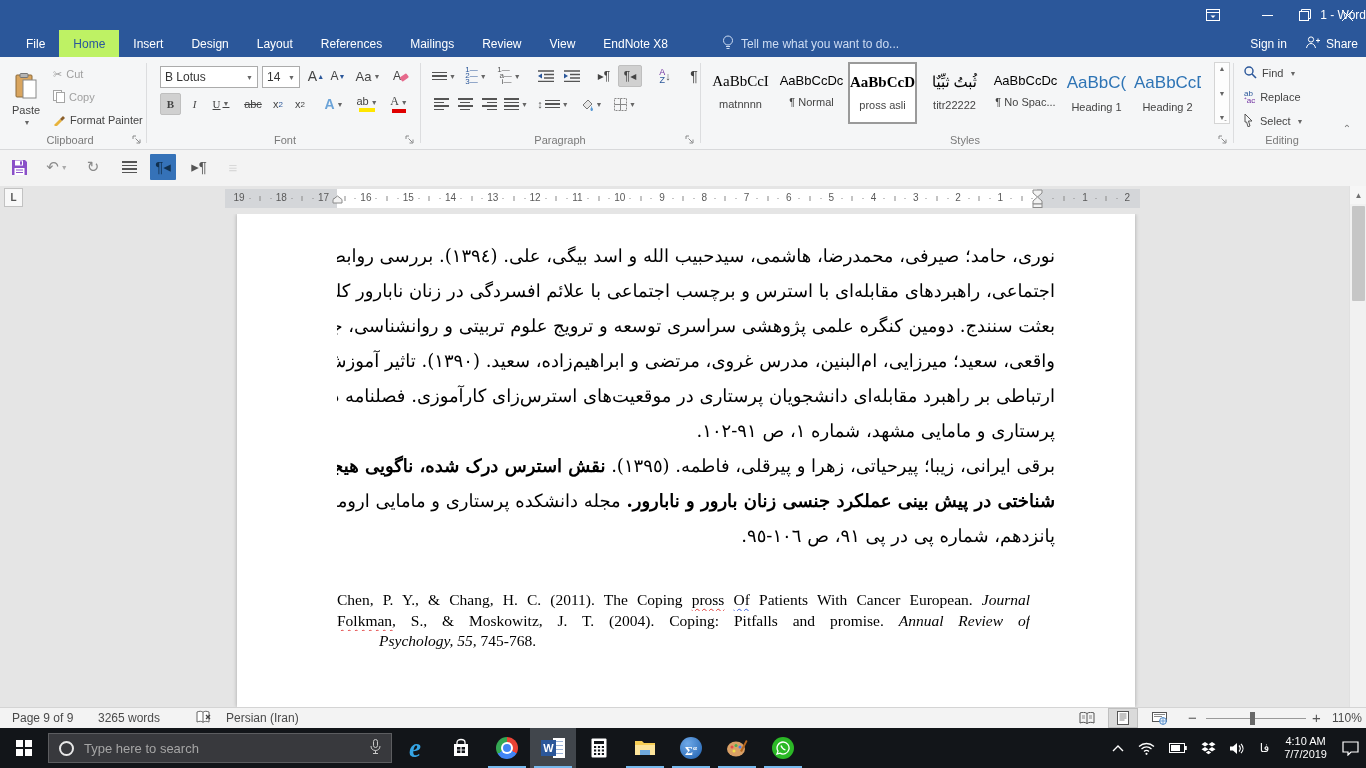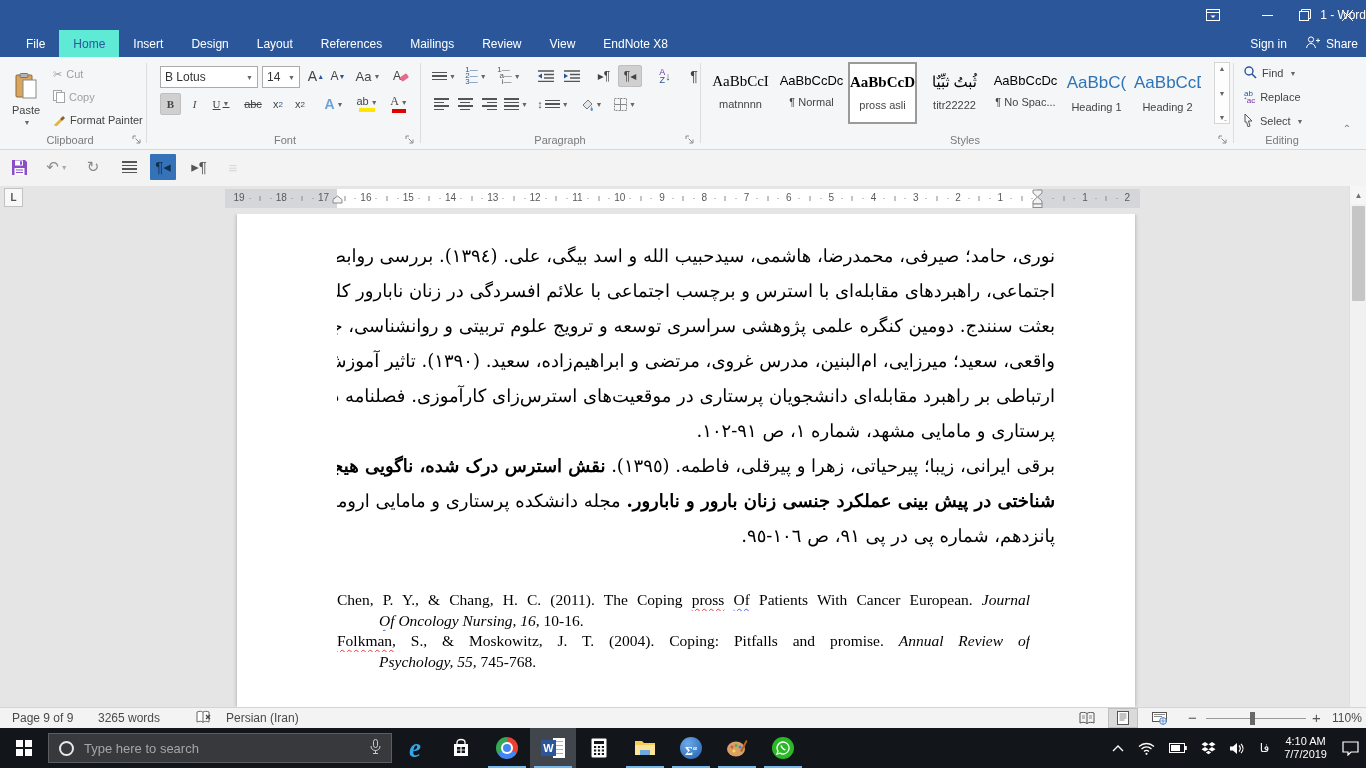--- a/index.html
+++ b/index.html
@@ -9,21 +9,21 @@
 
   
   #titlebar{position:absolute;left:0;top:0;width:1366px;height:30px;background:#2B579A;color:#fff;}
   #title{position:absolute;left:0;right:0;top:8px;text-align:right;font-size:12px;color:#fff;}
   .winbtn{position:absolute;top:0;width:34px;height:30px;display:flex;align-items:center;justify-content:center;color:#fff;font-size:13px;}
   .winbtn svg{display:block;}
 
   
   #tabrow{position:absolute;left:0;top:30px;width:1366px;height:27px;background:#2B579A;display:flex;align-items:stretch;}
   .rtab{color:#fff;font-size:12px;padding:0 14px;display:flex;align-items:center;cursor:default;}
-  .rtab.active{background:#5eead4;color:#2B579A;}
+  .rtab.active{background:#bef264;color:#2B579A;}
   #tellme{display:flex;align-items:center;gap:7px;color:#CDDCF3;font-size:12px;margin-left:40px;}
   #tb-right{position:absolute;right:8px;top:30px;height:27px;display:flex;align-items:center;gap:18px;color:#fff;font-size:12px;}
   .sharewrap{display:flex;align-items:center;gap:6px;}
 
   
   #ribbon{position:absolute;left:0;top:57px;width:1366px;height:93px;background:#F5F6F7;border-bottom:1px solid #D8D9DB;font-size:11px;color:#444;}
   .vsep{position:absolute;top:6px;bottom:6px;width:1px;background:#DCDDDF;}
   .glabel{position:absolute;bottom:3px;font-size:11px;color:#7A7A7A;text-align:center;}
   .launch{position:absolute;bottom:3px;width:11px;height:11px;opacity:.85;}
   .rbtn{position:absolute;display:flex;align-items:center;justify-content:center;border:1px solid transparent;border-radius:2px;color:#444;}
@@ -156,20 +156,28 @@
   <div class="rtab" style="margin-left:12px">File</div>
   <div class="rtab active">Home</div>
   <div class="rtab">Insert</div>
   <div class="rtab">Design</div>
   <div class="rtab">Layout</div>
   <div class="rtab">References</div>
   <div class="rtab">Mailings</div>
   <div class="rtab">Review</div>
   <div class="rtab">View</div>
   <div class="rtab">EndNote X8</div>
+  <div id="tellme">
+    <span><svg width="12" height="15" viewBox="0 0 12 15">
+          <circle cx="6" cy="5.5" r="4.5" fill="none" stroke="#CDDCF3"></circle>
+          <line x1="4" y1="11.5" x2="8" y2="11.5" stroke="#CDDCF3"></line>
+          <line x1="4.5" y1="13.5" x2="7.5" y2="13.5" stroke="#CDDCF3"></line>
+        </svg></span>
+    <span>Tell me what you want to do...</span>
+  </div>
 </div>
 <div id="tb-right">
   <span>Sign in</span>
   <span class="sharewrap">
     <span><svg width="15" height="13" viewBox="0 0 15 13">
           <circle cx="6" cy="3.5" r="2.6" fill="none" stroke="#fff"></circle>
           <path d="M1.5 12c.5-3 2.5-4.5 4.5-4.5S10 9 10.5 12" fill="none" stroke="#fff"></path>
           <path d="M11 4.5h4M13 2.5v4" stroke="#fff"></path>
         </svg></span>
     <span>Share</span>
@@ -554,21 +562,20 @@
         <div class="line fa j"><span>اجتماعی، راهبردهای مقابله‌ای با استرس و برچسب اجتماعی با علائم افسردگی در زنان نابارور کلینیک ناباروری</span></div>
         <div class="line fa j"><span>بعثت سنندج. دومین کنگره علمی پژوهشی سراسری توسعه و ترویج علوم تربیتی و روانشناسی، جامعه شناسی</span></div>
         <div class="line fa j"><span>واقعی، سعید؛ میرزایی، ام‌البنین، مدرس غروی، مرتضی و ابراهیم‌زاده، سعید. (١٣٩٠). تاثیر آموزش مهارت‌های</span></div>
         <div class="line fa j"><span>ارتباطی بر راهبرد مقابله‌ای دانشجویان پرستاری در موقعیت‌های استرس‌زای کارآموزی. فصلنامه دانشکده</span></div>
         <div class="line fa r"><span>پرستاری و مامایی مشهد، شماره ١، ص ٩١-١٠٢.</span></div>
         <div class="line fa j"><span>برقی ایرانی، زیبا؛ پیرحیاتی، زهرا و پیرقلی، فاطمه. (١٣٩٥). </span><span class="b">نقش استرس درک شده، ناگویی هیجانی و اجتناب</span></div>
         <div class="line fa j"><span class="b">شناختی در پیش بینی عملکرد جنسی زنان بارور و نابارور.</span><span> مجله دانشکده پرستاری و مامایی ارومیه، دوره</span></div>
         <div class="line fa r"><span>پانزدهم، شماره پی در پی ٩١، ص ١٠٦-٩٥.</span></div>
         <div class="line blank"></div>
         <div class="line en j"><span>Chen, P. Y., &amp; Chang, H. C. (2011). The Coping </span><span class="sq-red">pross</span><span> </span><span class="sq-blue">Of</span><span> Patients With Cancer European. </span><span class="i">Journal</span></div>
-        <div class="line en h"><span class="i sq-blue">Of</span><span class="i"> Oncology Nursing, 16</span><span>, 10-16.</span></div>
         <div class="line en j"><span class="sq-red">Folkman,</span><span> S., &amp; Moskowitz, J. T. (2004). Coping: Pitfalls and promise. </span><span class="i">Annual Review of</span></div>
         <div class="line en h"><span class="i">Psychology, 55,</span><span> 745-768.</span></div>
       </div>
   </div>
 </div>
 <div id="vscroll">
   <div id="vs-up">▲</div>
   <div id="vs-thumb"></div>
 </div>
 

